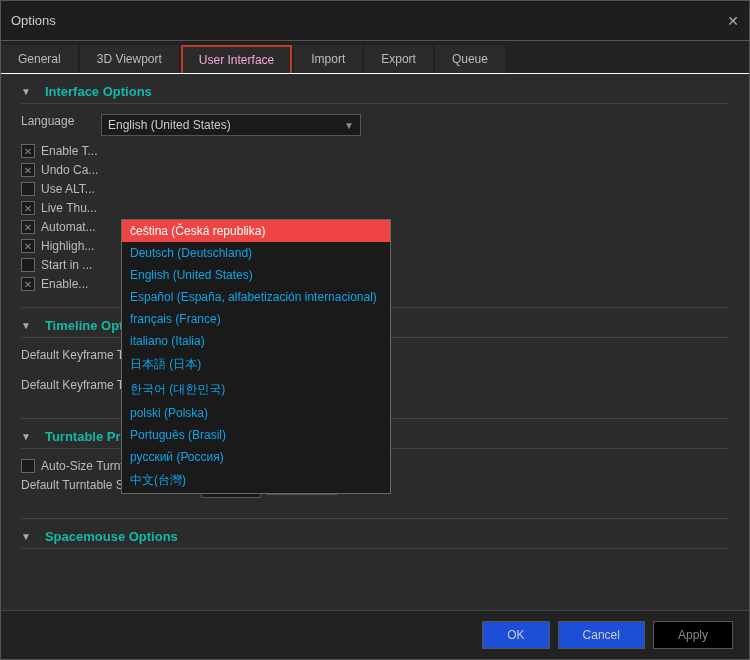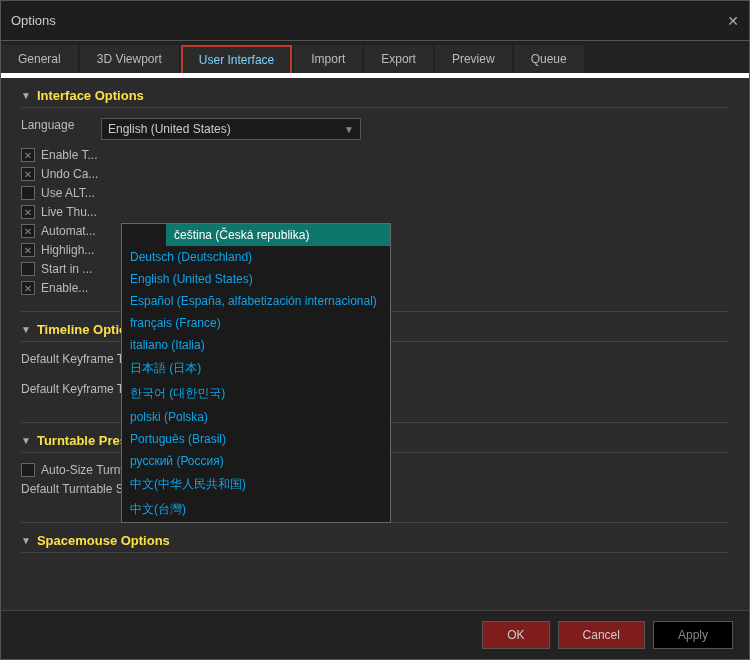--- a/index.html
+++ b/index.html
@@ -38,36 +38,36 @@
       font-size: 13px;
     }
     .close-btn {
       color: #aaa;
       cursor: pointer;
       font-size: 14px;
     }
     .tabs {
       display: flex;
       background: #222;
-      border-bottom: 5px solid #ffffff;
+      border-bottom: 1px solid #ffffff;
       flex-shrink: 0;
       padding-top: 4px;
     }
     .tab {
       padding: 6px 16px;
       cursor: pointer;
       color: #bbb;
       border: 1px solid transparent;
       border-bottom: none;
       background: #2b2b2b;
       margin-right: 2px;
       font-size: 12px;
     }
     .tab.active {
-      color: #7dd3fc;
+      color: #f9a8d4;
       border: 2px solid #c0392b;
       border-bottom: none;
       background: #2b2b2b;
     }
     .content-area {
       flex: 1;
       overflow-y: auto;
       padding: 10px 20px;
       position: relative;
     }
@@ -90,23 +90,24 @@
       gap: 6px;
       margin-bottom: 10px;
       padding-bottom: 4px;
       border-bottom: 1px solid #444;
     }
     .section-triangle {
       color: #aaa;
       font-size: 10px;
     }
     .section-title {
-      color: #fde047;
+      color: #14b8a6;
       font-size: 13px;
       font-weight: bold;
+      margin-left: 8px;
     }
     .field-row {
       display: flex;
       align-items: flex-start;
       margin-bottom: 6px;
       min-height: 24px;
     }
     .field-label {
       color: #bbb;
       font-size: 12px;
@@ -184,23 +185,22 @@
       border: 1px solid #666;
       z-index: 100;
     }
     .dropdown-item {
       padding: 4px 8px;
       cursor: pointer;
       color: #0ea5e9;
       font-size: 12px;
     }
     .dropdown-item.selected {
-      background: #0f766e;
+      background: #ef4444;
       color: #fff;
-      margin-left: 44px;
     }
     
     .slider-container {
       display: flex;
       align-items: center;
       gap: 6px;
     }
     .number-input {
       background: #1a1a1a;
       border: 1px solid #555;
@@ -234,21 +234,21 @@
       padding: 10px 16px;
       background: #222;
       border-top: 1px solid #444;
       flex-shrink: 0;
     }
     .btn {
       padding: 6px 24px;
       font-size: 12px;
       cursor: pointer;
       border: 1px solid #555;
-      background: #7f1d1d;
+      background: #1d4ed8;
       color: #ccc;
     }
     .btn-apply {
       background: #000000;
       color: #888;
       border-color: #555;
     }
   </style>
 </head>
 <body>
@@ -259,21 +259,20 @@
     <span class="title-bar-text">Options</span>
     <span class="close-btn">✕</span>
   </div>
 
   <div class="tabs">
     <div class="tab">General</div>
     <div class="tab">3D Viewport</div>
     <div class="tab active">User Interface</div>
     <div class="tab">Import</div>
     <div class="tab">Export</div>
-    <div class="tab">Preview</div>
     <div class="tab">Queue</div>
   </div>
 
   <div class="content-area" style="position:relative;">
 
     <div class="section">
       <div class="section-header">
         <span class="section-triangle">▼</span>
         <span class="section-title">Interface Options</span>
       </div>
@@ -380,21 +379,20 @@
       <div class="dropdown-item">Deutsch (Deutschland)</div>
       <div class="dropdown-item">English (United States)</div>
       <div class="dropdown-item">Español (España, alfabetización internacional)</div>
       <div class="dropdown-item">français (France)</div>
       <div class="dropdown-item">italiano (Italia)</div>
       <div class="dropdown-item">日本語 (日本)</div>
       <div class="dropdown-item">한국어 (대한민국)</div>
       <div class="dropdown-item">polski (Polska)</div>
       <div class="dropdown-item">Português (Brasil)</div>
       <div class="dropdown-item">русский (Россия)</div>
-      <div class="dropdown-item">中文(中华人民共和国)</div>
       <div class="dropdown-item">中文(台灣)</div>
     </div>
 
   </div>
 
   <div class="footer">
     <button class="btn">OK</button>
     <button class="btn">Cancel</button>
     <button class="btn btn-apply">Apply</button>
   </div>

